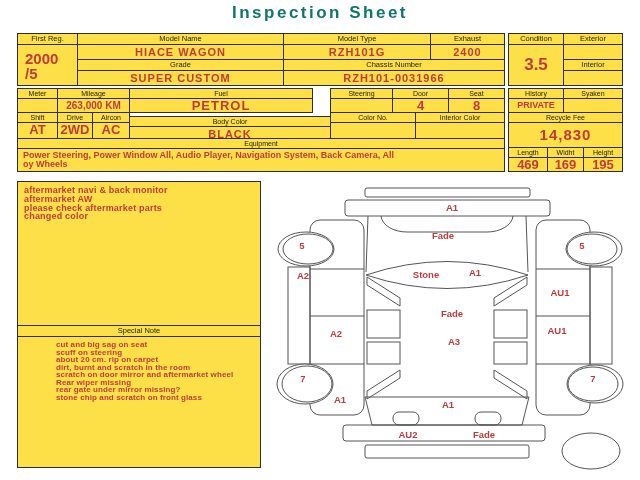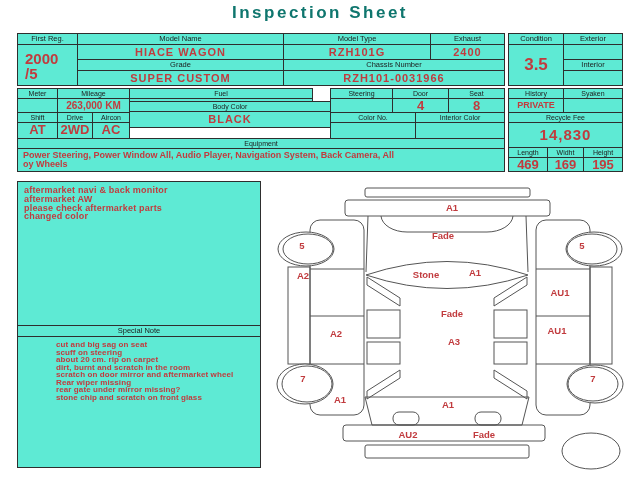--- a/index.html
+++ b/index.html
@@ -9,21 +9,21 @@
   }
   html,body{margin:0;padding:0;background:#fff;}
   #sheet{
     position:relative;width:640px;height:480px;background:#fff;
     font-family:"Liberation Sans",sans-serif;overflow:hidden;
   }
   #title{
     position:absolute;left:0;top:3px;width:640px;text-align:center;
     font-size:17px;font-weight:bold;letter-spacing:2.5px;color:#0f766e;
   }
-  .cell{position:absolute;border:1px solid var(--line);background:#5eead4;box-sizing:border-box;}
+  .cell{position:absolute;border:1px solid var(--line);background:#fde047;box-sizing:border-box;}
   .hdr{
     height:11px;border-bottom:1px solid var(--line);box-sizing:border-box;
     font-size:7.5px;line-height:10px;text-align:center;color:var(--ink);
     overflow:hidden;white-space:nowrap;
   }
   .hdr9{height:10px;line-height:9px;font-size:7px;}
   .val{color:var(--red);text-align:center;font-weight:bold;overflow:visible;white-space:nowrap;}
   .v14{font-size:11px;line-height:15px;}
   .v13{font-size:13px;line-height:14px;}
   .v10{font-size:10px;line-height:13px;}
@@ -151,21 +151,21 @@
   <div class="cell" style="left:57px;top:112px;width:36px;height:27px">
     <div class="hdr hdr9">Drive</div>
     <div class="val v13">2WD</div>
   </div>
 
   <div class="cell" style="left:92px;top:112px;width:38px;height:27px">
     <div class="hdr hdr9">Aircon</div>
     <div class="val v13">AC</div>
   </div>
 
-  <div class="cell" style="left:129px;top:101px;width:202px;height:27px">
+  <div class="cell" style="left:129px;top:116px;width:202px;height:27px">
     <div class="hdr hdr9">Body Color</div>
     <div class="val v14 sp1">BLACK</div>
   </div>
 
   <div class="cell" style="left:330px;top:112px;width:86px;height:27px">
     <div class="hdr hdr9">Color No.</div>
     <div class="val v13"></div>
   </div>
 
   <div class="cell" style="left:415px;top:112px;width:90px;height:27px">

